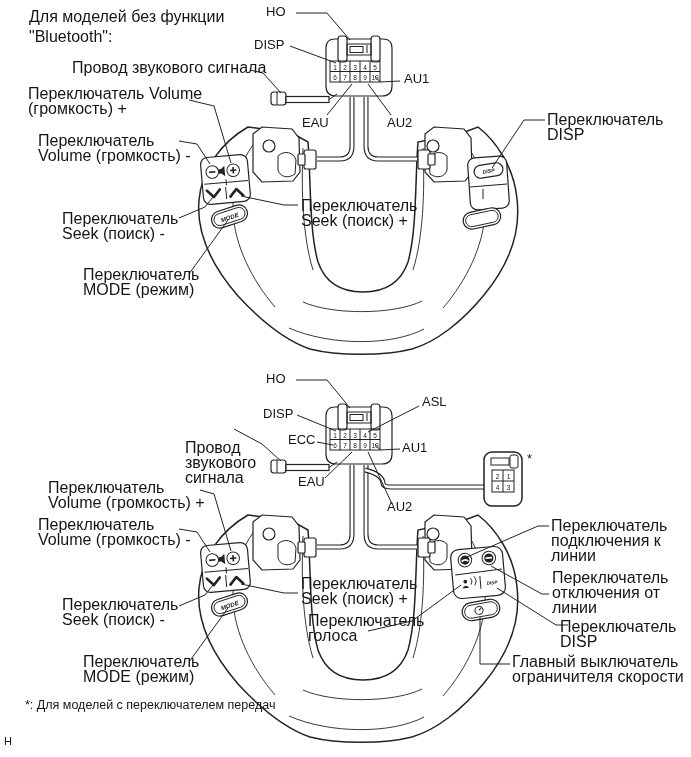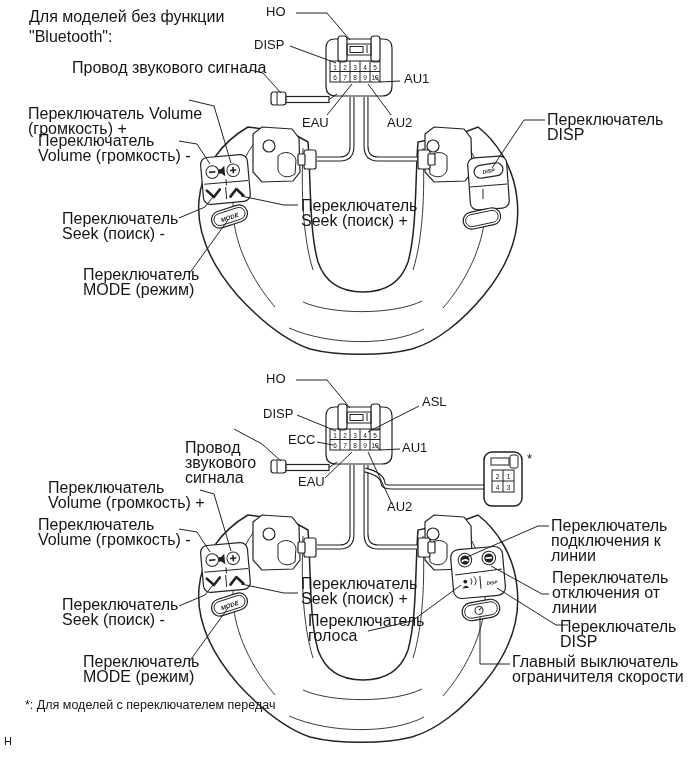--- a/index.html
+++ b/index.html
@@ -259,21 +259,21 @@
 </svg>
 
 <div class="lbl title" style="left:11px;top:7px">Для моделей без функции
 "Bluetooth":</div>
 <div class="lbl pin" style="left:266px;top:5px">HO</div>
 <div class="lbl pin" style="left:254px;top:38px">DISP</div>
 <div class="lbl pin" style="left:404px;top:72px">AU1</div>
 <div class="lbl pin" style="left:387px;top:116px">AU2</div>
 <div class="lbl pin" style="left:302px;top:116px">EAU</div>
 <div class="lbl" style="left:72px;top:60px">Провод звукового сигнала</div>
-<div class="lbl" style="left:28px;top:106px">Переключатель Volume
+<div class="lbl" style="left:28px;top:86px">Переключатель Volume
 (громкость) +</div>
 <div class="lbl" style="left:38px;top:133px">Переключатель
 Volume (громкость) -</div>
 <div class="lbl" style="left:62px;top:211px">Переключатель
 Seek (поиск) -</div>
 <div class="lbl" style="left:83px;top:267px">Переключатель
 MODE (режим)</div>
 <div class="lbl" style="left:301px;top:198px">Переключатель
 Seek (поиск) +</div>
 <div class="lbl" style="left:547px;top:112px">Переключатель

